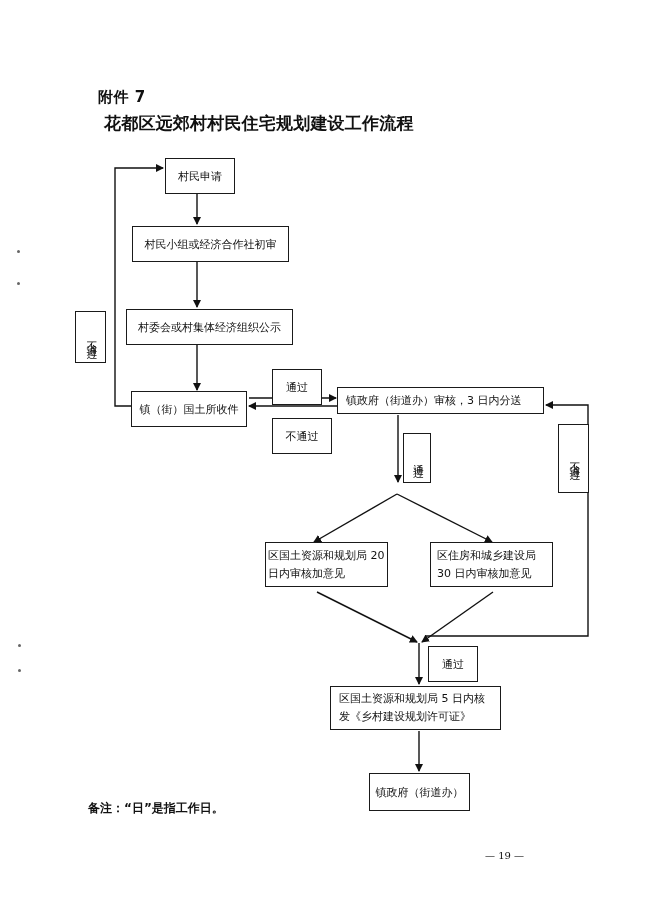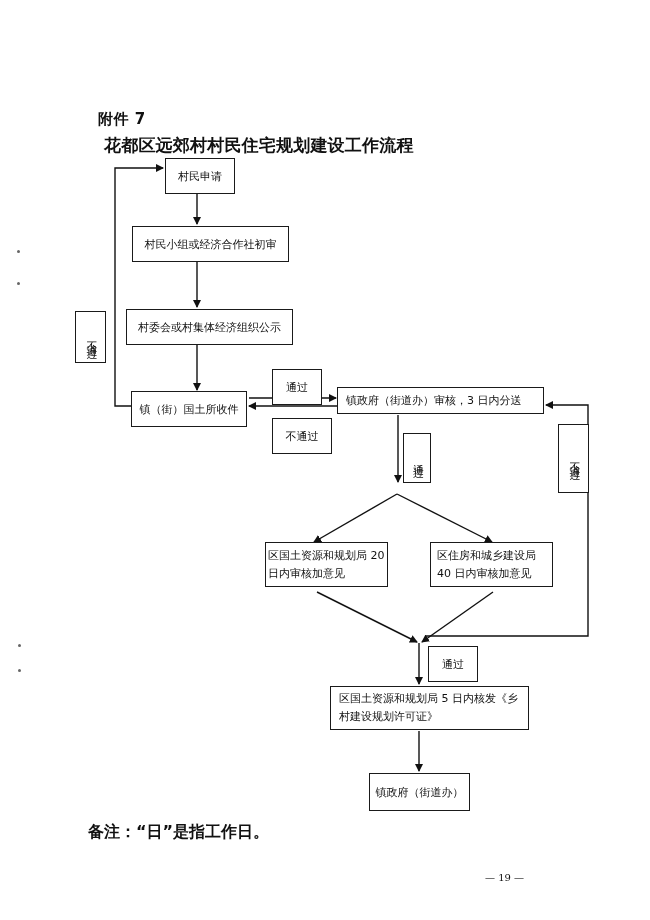--- a/index.html
+++ b/index.html
@@ -1,29 +1,29 @@
 <!DOCTYPE html>
 <html><head>
   <meta charset="utf-8">
   <style>
     html, body { margin: 0; padding: 0; background: #ffffff; }
     body { width: 650px; height: 920px; position: relative; overflow: hidden;
            font-family: "DejaVu Sans", "Liberation Sans", sans-serif; color: #111; }
-    .abs { position: absolute; margin-top: 22px; }
+    .abs { position: absolute; }
     .attach { left: 98px; top: 88px; font-size: 15px; font-weight: bold; letter-spacing: 0.5px; }
     .title { left: 104px; top: 112px; font-size: 17px; font-weight: bold; letter-spacing: 0.2px;
              font-family: "DejaVu Serif", "Liberation Serif", serif; white-space: nowrap; }
     .box { position: absolute; border: 1.5px solid #1a1a1a; background: #fff; box-sizing: border-box;
            font-size: 11px; display: flex; align-items: center; padding: 0 8px; white-space: nowrap; }
     .box.center { justify-content: center; padding: 17px; }
     .box.multi { white-space: normal; line-height: 18px; align-items: center; }
     .vbox { position: absolute; border: 1.5px solid #1a1a1a; background: #fff; box-sizing: border-box;
             font-size: 11px; display: flex; align-items: center; justify-content: center;
             writing-mode: vertical-rl; text-orientation: upright; letter-spacing: 3px; }
-    .note { left: 88px; top: 800px; font-size: 16px; font-weight: bold; }
+    .note { left: 88px; top: 800px; font-size: 12px; font-weight: bold; }
     .pageno { left: 485px; top: 850px; font-size: 10px; font-family: "DejaVu Serif", "Liberation Serif", serif; }
     svg.lines { position: absolute; left: 0; top: 0; }
     .dot { position: absolute; width: 3px; height: 3px; background: #666; border-radius: 50%; }
   </style>
 </head>
 <body>
 
 <div class="dot" style="left:17px;top:250px;"></div>
 <div class="dot" style="left:17px;top:282px;"></div>
 <div class="dot" style="left:18px;top:644px;"></div>
@@ -63,22 +63,22 @@
     <line x1="419" y1="731" x2="419" y2="771" marker-end="url(#ah)"></line>
   </g>
 </svg>
 
 <div class="box center" style="left:165px;top:158px;width:70px;height:25px;">村民申请</div>
 <div class="box center" style="left:132px;top:226px;width:157px;height:26px;">村民小组或经济合作社初审</div>
 <div class="box center" style="left:126px;top:309px;width:167px;height:29px;">村委会或村集体经济组织公示</div>
 <div class="box center" style="left:131px;top:391px;width:116px;height:26px;">镇（街）国土所收件</div>
 <div class="box" style="left:337px;top:387px;width:207px;height:27px;">镇政府（街道办）审核，3 日内分送</div>
 <div class="box multi" style="left:265px;top:542px;width:123px;height:45px;padding:0 2px;">区国土资源和规划局 20 日内审核加意见</div>
-<div class="box multi" style="left:430px;top:542px;width:123px;height:45px;padding:0 6px;">区住房和城乡建设局 40 日内审核加意见</div>
-<div class="box multi" style="left:330px;top:686px;width:199px;height:44px;">区国土资源和规划局 5 日内核发《乡村建设规划许可证》</div>
+<div class="box multi" style="left:430px;top:542px;width:123px;height:45px;padding:0 6px;">区住房和城乡建设局 30 日内审核加意见</div>
+<div class="box multi" style="left:330px;top:686px;width:171px;height:44px;">区国土资源和规划局 5 日内核发《乡村建设规划许可证》</div>
 <div class="box center" style="left:369px;top:773px;width:101px;height:38px;">镇政府（街道办）</div>
 
 <div class="vbox" style="left:75px;top:311px;width:31px;height:52px;">不通过</div>
 <div class="box center" style="left:272px;top:369px;width:50px;height:27px;">通过</div>
 <div class="box center" style="left:272px;top:418px;width:60px;height:24px;">不通过</div>
 <div class="vbox" style="left:403px;top:433px;width:28px;height:50px;">通过</div>
 <div class="vbox" style="left:558px;top:424px;width:31px;height:69px;">不通过</div>
 <div class="box center" style="left:428px;top:646px;width:50px;height:27px;">通过</div>
 
 <div class="abs note">备注：“日”是指工作日。</div>

